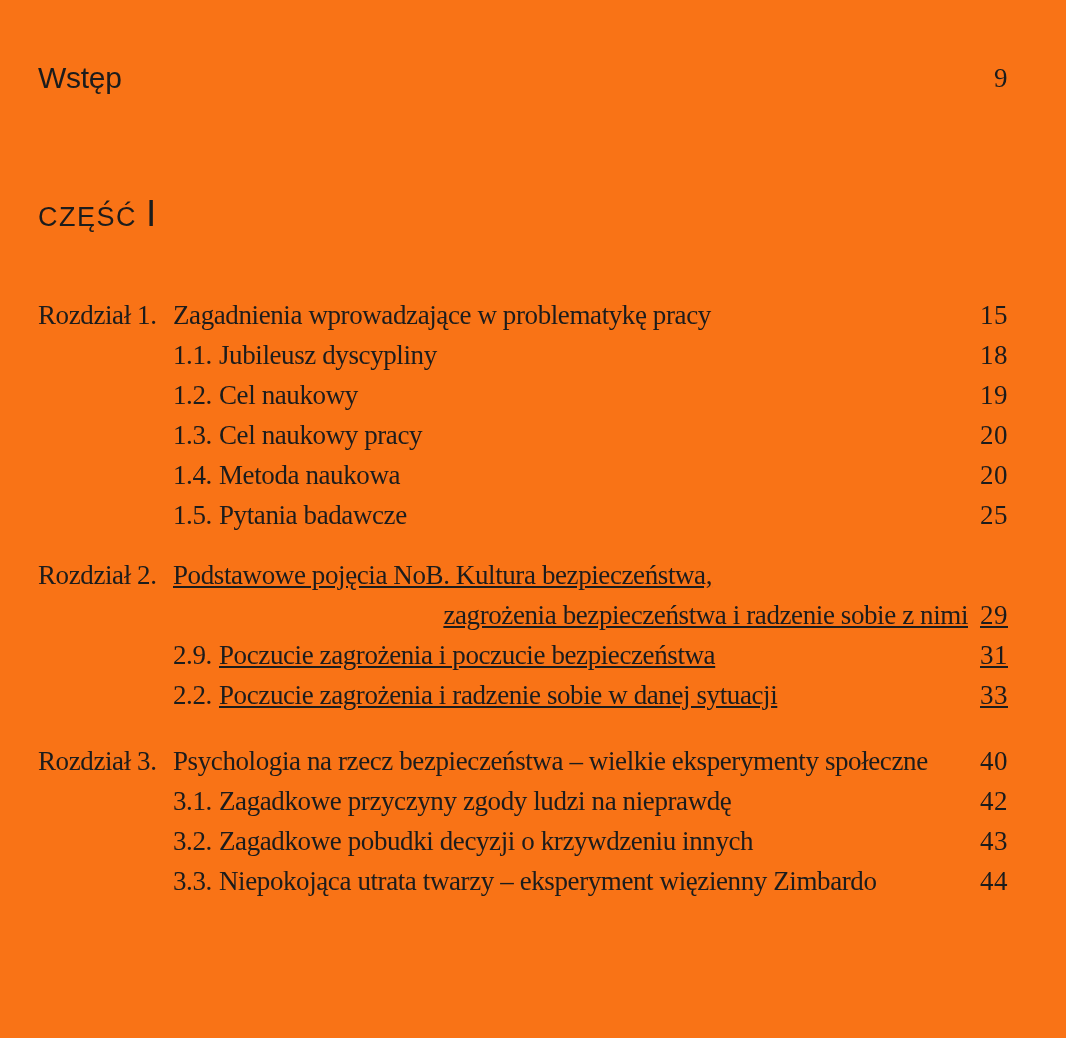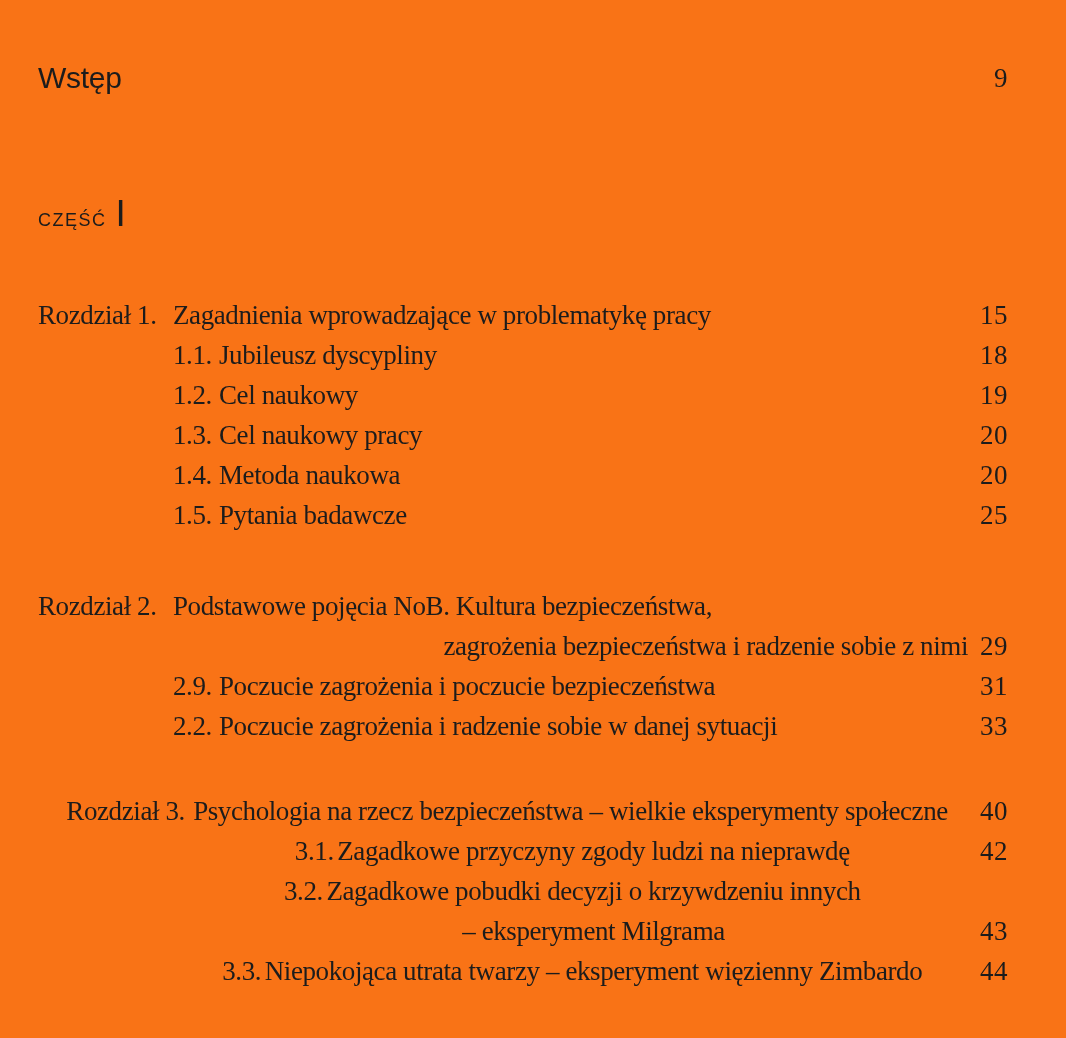--- a/index.html
+++ b/index.html
@@ -44,21 +44,21 @@
     line-height: 40px;
     letter-spacing: -0.3px;
   }
   .part-kicker {
     margin-top: 96px;
     font-family: "Liberation Sans", sans-serif;
     line-height: 40px;
     white-space: nowrap;
   }
   .part-kicker .kicker-caps {
-    font-size: 18px;
+    font-size: 27px;
     letter-spacing: 1.5px;
     text-align: center;
   }
   .part-kicker .kicker-numeral {
     font-size: 37px;
     font-weight: 500;
     margin-left: 9px;
   }
   .part-title-row { margin-top: 14px; }
   .part-title-row .entry-text {
@@ -75,22 +75,22 @@
   .chap-label { display: inline-block; width: 135px; }
   .line.cont { margin-left: 135px; text-align: right; }
 
   .sections { margin-left: 135px; }
   .section-row { font-size: 27px; line-height: 40px; letter-spacing: -0.4px; }
   .section-row .line { white-space: nowrap; }
   .sec-num { display: inline-block; width: 46px; }
   .line.sec-cont { margin-left: 46px; }
 
   .chapter-block-1 { margin-top: 54px; }
-  .chapter-block-2 { margin-top: 51px; }
-  .chapter-block-3 { margin-top: 45px; text-align: center; }
+  .chapter-block-2 { margin-top: 20px; text-decoration: underline; }
+  .chapter-block-3 { margin-top: 26px; }
 </style>
 </head>
 <body>
 
 <div class="page">
 
   <div class="entry frontmatter-row">
     <div class="entry-text">Wstęp</div>
     <div class="pagenum">9</div>
   </div>
@@ -175,21 +175,20 @@
     <div class="sections">
       <div class="entry section-row">
         <div class="entry-text">
           <div class="line"><span class="sec-num">3.1.</span><span>Zagadkowe przyczyny zgody ludzi na nieprawdę</span></div>
         </div>
         <div class="pagenum">42</div>
       </div>
       <div class="entry section-row">
         <div class="entry-text">
           <div class="line"><span class="sec-num">3.2.</span><span>Zagadkowe pobudki decyzji o krzywdzeniu innych</span></div>
-          <div class="line sec-cont">– eksperyment Milgrama</div>
         </div>
         <div class="pagenum">43</div>
       </div>
       <div class="entry section-row">
         <div class="entry-text">
           <div class="line"><span class="sec-num">3.3.</span><span>Niepokojąca utrata twarzy – eksperyment więzienny Zimbardo</span></div>
         </div>
         <div class="pagenum">44</div>
       </div>
     </div>

